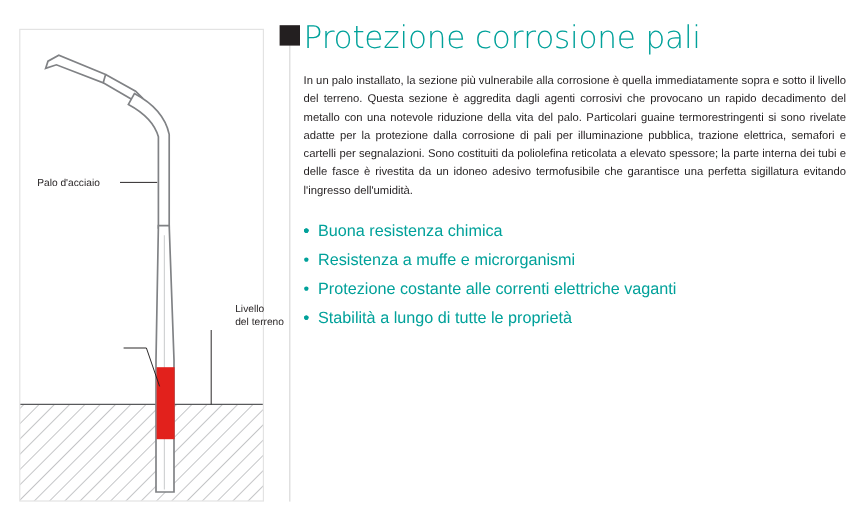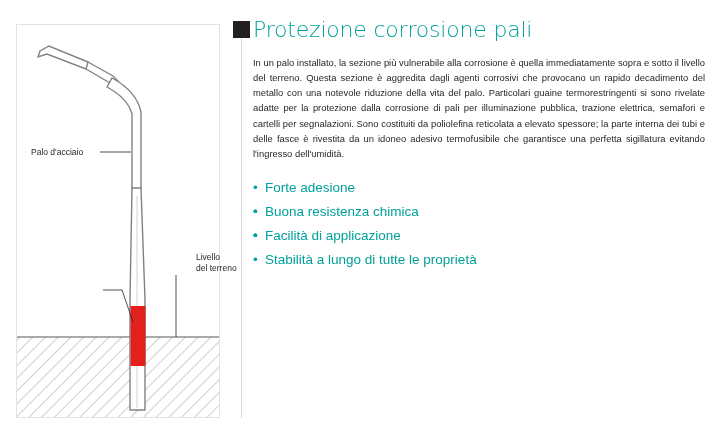--- a/index.html
+++ b/index.html
@@ -75,21 +75,21 @@
 
   
   .right-panel {
     position: absolute;
     left: 253px;
     top: 18px;
     width: 455px;
   }
   .title {
     font-family: "DejaVu Sans", sans-serif;
-    font-size: 22px;
+    font-size: 26px;
     font-weight: 300;
     color: #00a19a;
     letter-spacing: -0.2px;
     line-height: 1.12;
     margin: 0 0 12px 0;
     white-space: nowrap;
   }
   .body-text {
     font-family: Liberation Sans, sans-serif;
     font-size: 9.4px;
@@ -172,38 +172,38 @@
 
   <div class="divider"></div>
   <div class="corner-square"></div>
 
   <div class="right-panel">
     <h1 class="title">Protezione corrosione pali</h1>
     <p class="body-text">In un palo installato, la sezione più vulnerabile alla corrosione è quella immediatamente sopra e sotto il livello del terreno. Questa sezione è aggredita dagli agenti corrosivi che provocano un rapido decadimento del metallo con una notevole riduzione della vita del palo. Particolari guaine termorestringenti si sono rivelate adatte per la protezione dalla corrosione di pali per illuminazione pubblica, trazione elettrica, semafori e cartelli per segnalazioni. Sono costituiti da poliolefina reticolata a elevato spessore; la parte interna dei tubi e delle fasce è rivestita da un idoneo adesivo termofusibile che garantisce una perfetta sigillatura evitando l'ingresso dell'umidità.</p>
     <ul class="bullet-list">
       <li class="bullet-item">
         <span class="dot">•</span>
-        <span>Forte adesione</span>
       </li>
       <li class="bullet-item">
         <span class="dot">•</span>
       </li>
       <li class="bullet-item">
         <span class="dot">•</span>
         <span>Buona resistenza chimica</span>
       </li>
       <li class="bullet-item">
         <span class="dot">•</span>
-      </li>
-      <li class="bullet-item">
-        <span class="dot">•</span>
-      </li>
-      <li class="bullet-item">
-        <span class="dot">•</span>
-        <span>Facilità di applicazione</span>
+        <span>Resistenza a muffe e microrganismi</span>
+      </li>
+      <li class="bullet-item">
+        <span class="dot">•</span>
+        <span>Protezione costante alle correnti elettriche vaganti</span>
+      </li>
+      <li class="bullet-item">
+        <span class="dot">•</span>
       </li>
       <li class="bullet-item">
         <span class="dot">•</span>
         <span>Stabilità a lungo di tutte le proprietà</span>
       </li>
     </ul>
   </div>
 
 </div>
 

